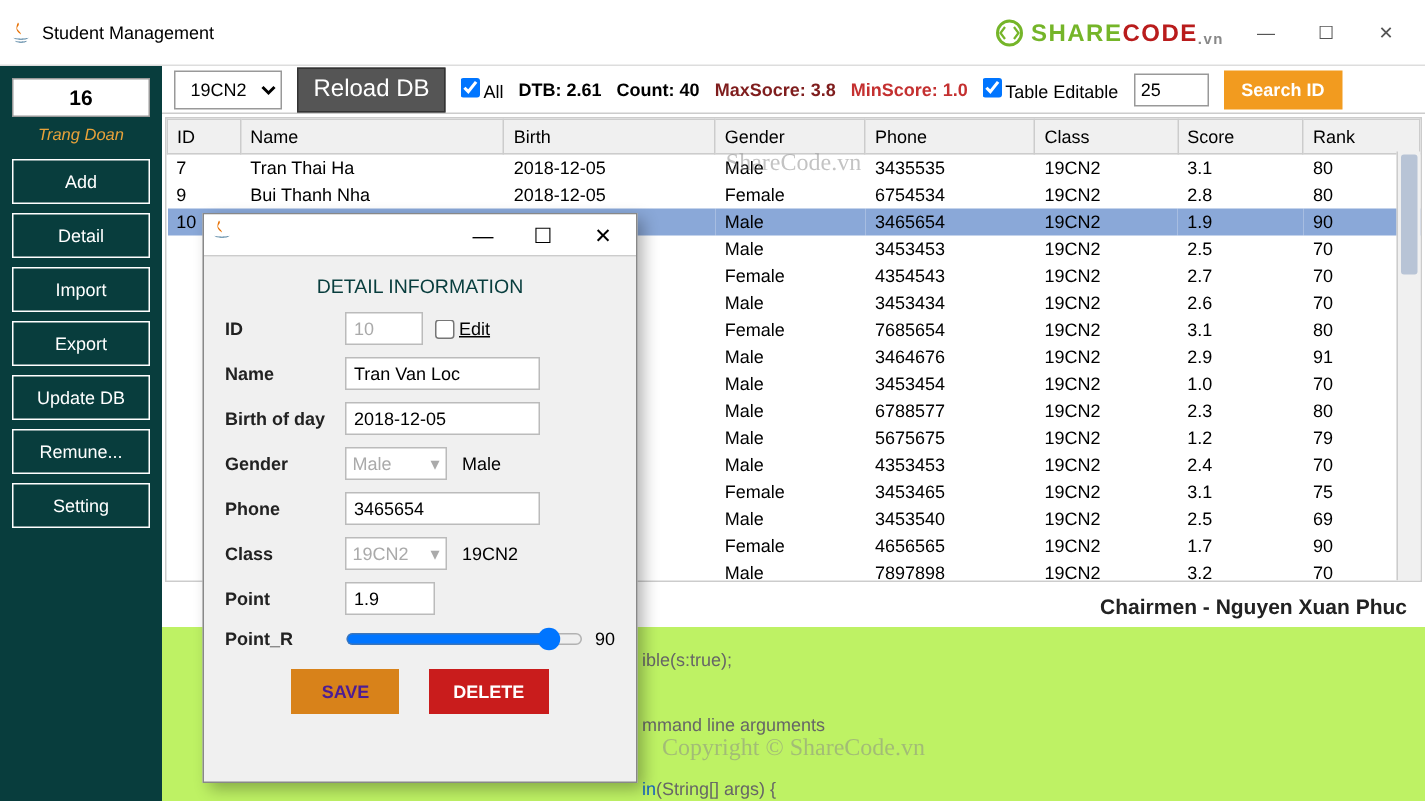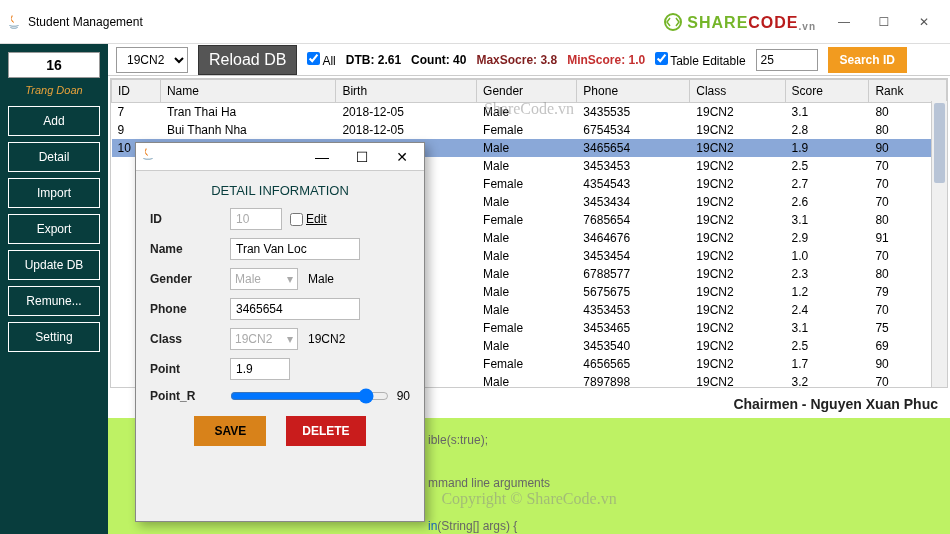--- a/index.html
+++ b/index.html
@@ -23,21 +23,21 @@
 
 .content { flex: 1; background: #fff; display: flex; flex-direction: column; position: relative; }
 
 .toolbar { height: 36px; border-bottom: 1px solid #ccc; display: flex; align-items: center; padding: 0 8px; gap: 10px; font-size: 12px; }
 .toolbar select { border: 1px solid #999; padding: 4px 6px; font-size: 12px; background: #fff; }
 .toolbar .reload { background: #555; color: #fff; border: 1px solid #333; padding: 5px 10px; font-size: 16px; cursor: pointer; }
 .toolbar input[type=checkbox] { margin-right: 2px; }
 .toolbar .stat { font-weight: bold; }
 .toolbar .max { color: #7f1d1d; font-weight: bold; }
 .toolbar .min { color: #c43030; font-weight: bold; }
-.toolbar input[type=text] { border: 1px solid #999; padding: 3px 4px; width: 62px; font-size: 12px; }
+.toolbar input[type=text] { border: 1px solid #999; padding: 3px 4px; width: 50px; font-size: 12px; }
 .toolbar .searchbtn { background: #f29b1f; color: #fff; border: none; padding: 6px 12px; font-size: 12px; font-weight: bold; cursor: pointer; }
 
 .tablewrap { flex: 0 0 auto; height: 310px; position: relative; overflow: hidden; border: 1px solid #ccc; margin: 2px; }
 .datatable { width: 100%; border-collapse: collapse; font-size: 12px; }
 .datatable th { background: #f0f0f0; border: 1px solid #ccc; padding: 4px 6px; font-weight: normal; text-align: left; }
 .datatable td { border-right: 1px solid transparent; padding: 2px 6px; text-align: left; }
 .datatable tr.selected td { background: #8aa8d8; }
 .scrollbar-v { position: absolute; right: 0; top: 22px; bottom: 0; width: 16px; background: #f0f0f0; border-left: 1px solid #ccc; }
 .scrollbar-v .thumb { position: absolute; left: 2px; right: 2px; top: 2px; height: 80px; background: #b8c4d6; border-radius: 2px; }
 
@@ -59,21 +59,21 @@
 .dialog .row { display: flex; align-items: center; margin-bottom: 8px; font-size: 12px; }
 .dialog .row label { width: 80px; font-weight: bold; color: #222; }
 .dialog .row input[type=text] { border: 1px solid #bbb; padding: 3px 5px; font-size: 12px; background: #fff; }
 .dialog .row .dis { color: #aaa; width: 52px; }
 .dialog .row .wide { width: 130px; }
 .dialog .row .combo { width: 68px; color: #aaa; border: 1px solid #bbb; padding: 3px 4px; background: #fff; display: inline-flex; align-items: center; justify-content: space-between; }
 .dialog .row .plain { margin-left: 10px; }
 .dialog .row input[type=checkbox] { margin: 0 3px 0 8px; }
 .dialog .slider { flex: 1; margin-right: 8px; }
 .dialog .btns { display: flex; gap: 20px; justify-content: center; margin-top: 12px; }
-.dialog .savebtn { background: #d8821a; color: #000000; border: none; padding: 8px 20px; font-size: 12px; font-weight: bold; cursor: pointer; }
+.dialog .savebtn { background: #d8821a; color: #4c1d95; border: none; padding: 8px 20px; font-size: 12px; font-weight: bold; cursor: pointer; }
 .dialog .delbtn { background: #c91c1c; color: #fff; border: none; padding: 8px 16px; font-size: 12px; font-weight: bold; cursor: pointer; }
 
 .java-icon svg, .titlebar .java-icon svg { width: 16px; height: 16px; }
 </style>
 </head>
 <body>
 
 <div class="titlebar">
   <span class="java-icon">
     <svg viewBox="0 0 16 16">
@@ -342,20 +342,24 @@
       <label>ID</label>
       <input type="text" class="dis" disabled="" value="10" style="">
       <input type="checkbox" style="">
         <span style="text-decoration:underline">Edit</span>
     </div>
     <div class="row">
       <label>Name</label>
       <input type="text" class="wide" value="Tran Van Loc" style="">
     </div>
     <div class="row">
+      <label>Birth of day</label>
+      <input type="text" class="wide" value="2018-12-05" style="">
+    </div>
+    <div class="row">
       <label>Gender</label>
       <span class="combo">
           <span>Male</span>
           <span>▾</span>
         </span>
       <span class="plain">Male</span>
     </div>
     <div class="row">
       <label>Phone</label>
       <input type="text" class="wide" value="3465654" style="">

